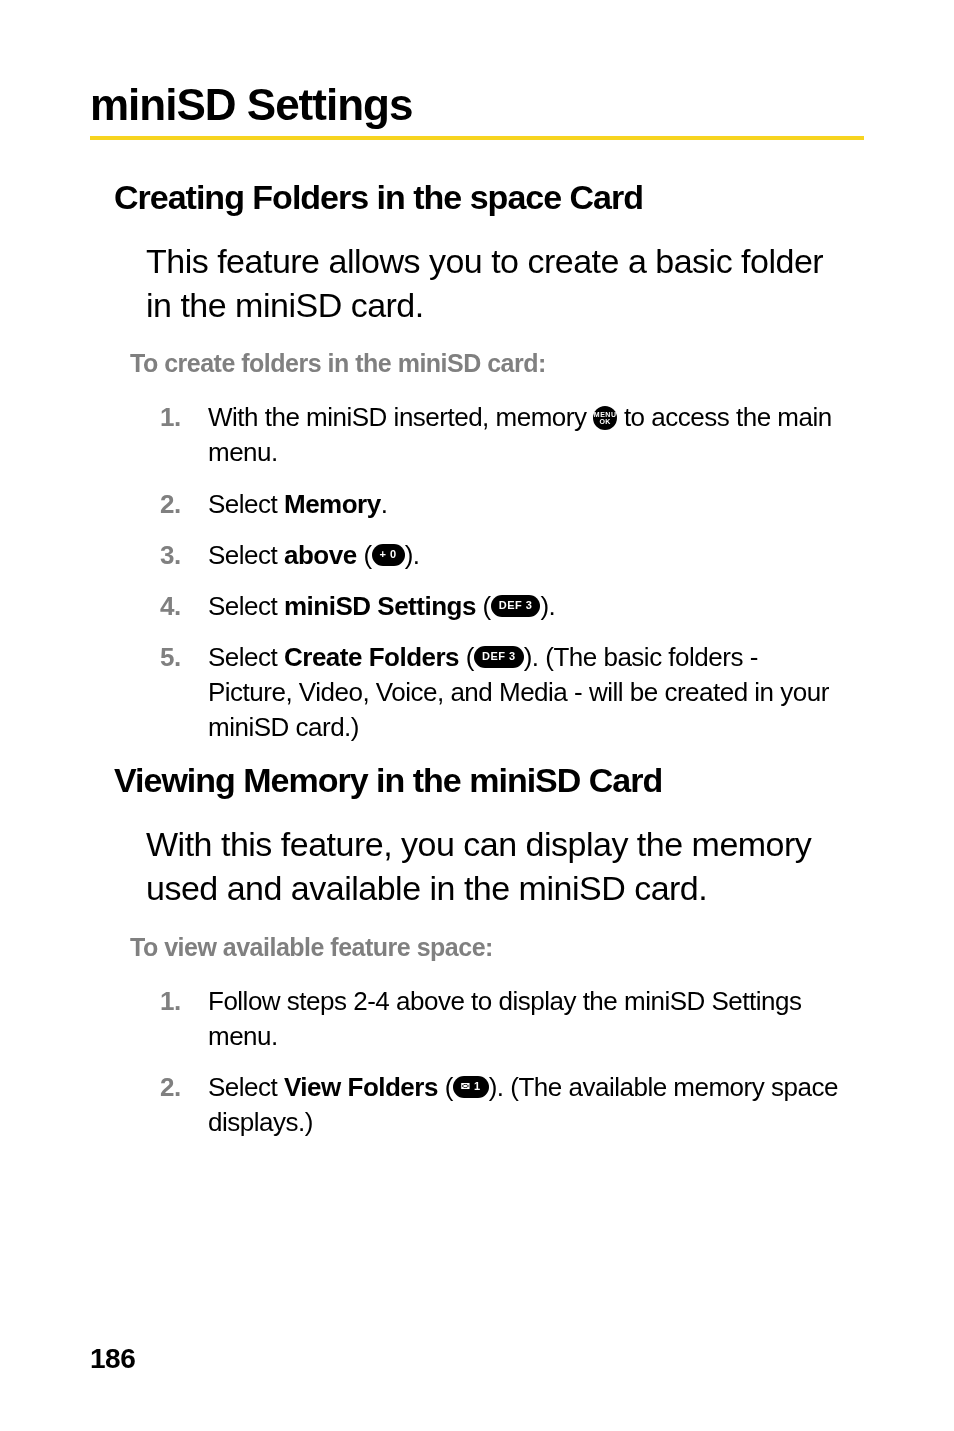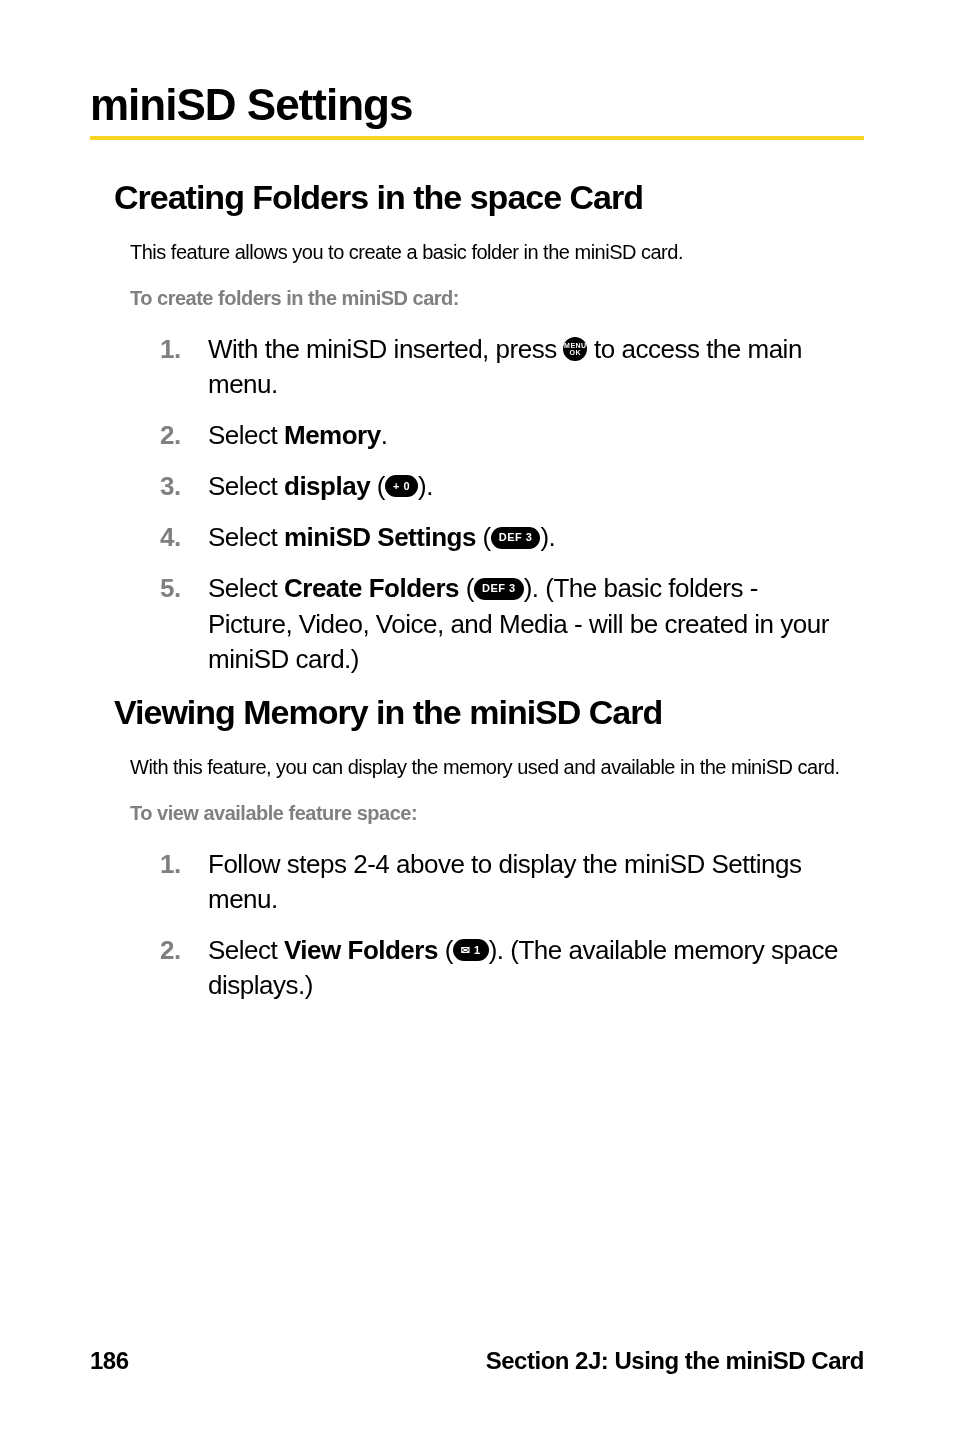--- a/index.html
+++ b/index.html
@@ -21,29 +21,29 @@
     margin-bottom: 38px;
   }
   .sub-title {
     font-size: 34px;
     font-weight: 700;
     letter-spacing: -1px;
     margin-left: 24px;
     margin-bottom: 22px;
   }
   .body-para {
-    font-size: 20px;
-    margin-left: 40px;
+    font-size: 34px;
+    margin-left: 56px;
     margin-right: 20px;
     margin-bottom: 22px;
     line-height: 1.3;
     letter-spacing: -0.5px;
   }
   .gray-head {
-    font-size: 20px;
+    font-size: 25px;
     font-weight: 700;
     color: #808080;
     margin-left: 40px;
     margin-bottom: 22px;
     letter-spacing: -0.5px;
   }
   .step-list {
     list-style: none;
     margin-left: 70px;
     margin-right: 20px;
@@ -88,52 +88,52 @@
     text-align: center;
   }
   .sec2 { }
   .footer {
     position: absolute;
     bottom: 56px;
     left: 90px;
     right: 90px;
     display: flex;
     justify-content: space-between;
-    font-size: 24px;
+    font-size: 28px;
     font-weight: 700;
     letter-spacing: -0.5px;
   }
 </style>
 </head>
 <body>
 
 <h1 class="main-title">miniSD Settings</h1>
 
 <h2 class="sub-title">Creating Folders in the space Card</h2>
 <p class="body-para">This feature allows you to create a basic folder in the miniSD card.</p>
 <p class="gray-head">To create folders in the miniSD card:</p>
 
 <ol class="step-list">
   <li class="step-item">
     <span class="step-num">1.</span>
     <span class="step-body">
-      <span>With the miniSD inserted, press </span><span class="key key-round" style="white-space:pre;line-height:1;">MENU
+      <span>With the miniSD inserted, memory </span><span class="key key-round" style="white-space:pre;line-height:1;">MENU
 OK</span><span> to access the main menu.</span>
     </span>
   </li>
   <li class="step-item">
     <span class="step-num">2.</span>
     <span class="step-body">
       <span>Select </span><span class="bold">Memory</span><span>.</span>
     </span>
   </li>
   <li class="step-item">
     <span class="step-num">3.</span>
     <span class="step-body">
-      <span>Select </span><span class="bold">display</span><span> (</span><span class="key">+ 0</span><span>).</span>
+      <span>Select </span><span class="bold">above</span><span> (</span><span class="key">+ 0</span><span>).</span>
     </span>
   </li>
   <li class="step-item">
     <span class="step-num">4.</span>
     <span class="step-body">
       <span>Select </span><span class="bold">miniSD Settings</span><span> (</span><span class="key">DEF 3</span><span>).</span>
     </span>
   </li>
   <li class="step-item">
     <span class="step-num">5.</span>
@@ -155,14 +155,13 @@
   <li class="step-item">
     <span class="step-num">2.</span>
     <span class="step-body">
       <span>Select </span><span class="bold">View Folders</span><span> (</span><span class="key">✉ 1</span><span>). (The available memory space displays.)</span>
     </span>
   </li>
 </ol>
 
 <div class="footer">
   <span>186</span>
-  <span>Section 2J: Using the miniSD Card</span>
 </div>
 
 </body></html>

